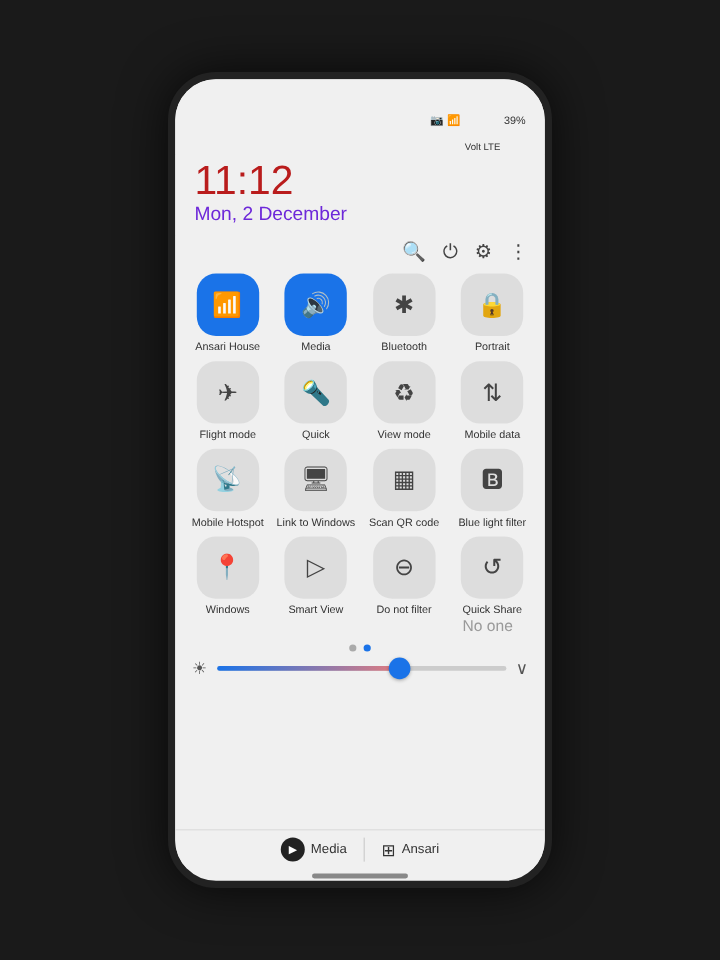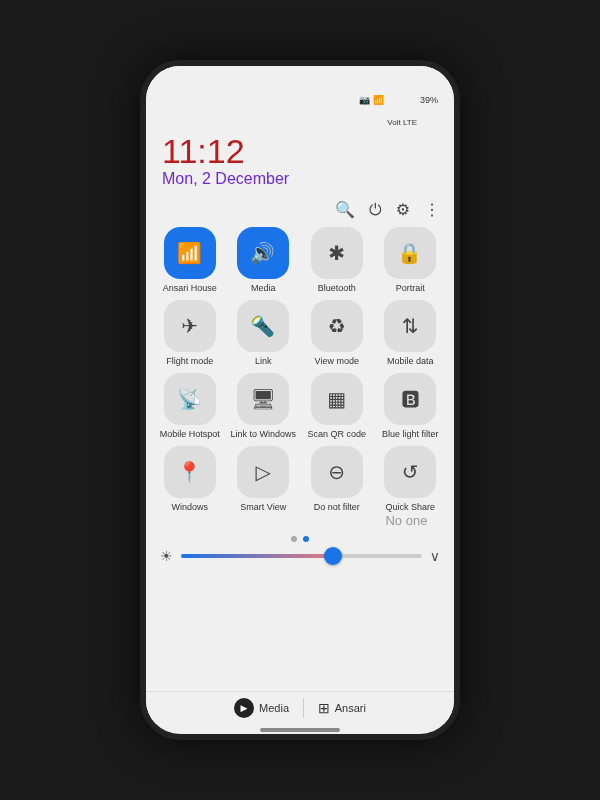--- a/index.html
+++ b/index.html
@@ -251,21 +251,21 @@
         <div class="tile-icon">🔒</div>
         <span class="tile-label">Portrait</span>
       </div>
 
       <div class="tile">
         <div class="tile-icon">✈</div>
         <span class="tile-label">Flight mode</span>
       </div>
       <div class="tile">
         <div class="tile-icon">🔦</div>
-        <span class="tile-label">Link</span>
+        <span class="tile-label">Quick</span>
       </div>
       <div class="tile">
         <div class="tile-icon">♻</div>
         <span class="tile-label">View mode</span>
       </div>
       <div class="tile">
         <div class="tile-icon">⇅</div>
         <span class="tile-label">Mobile data</span>
       </div>
 

